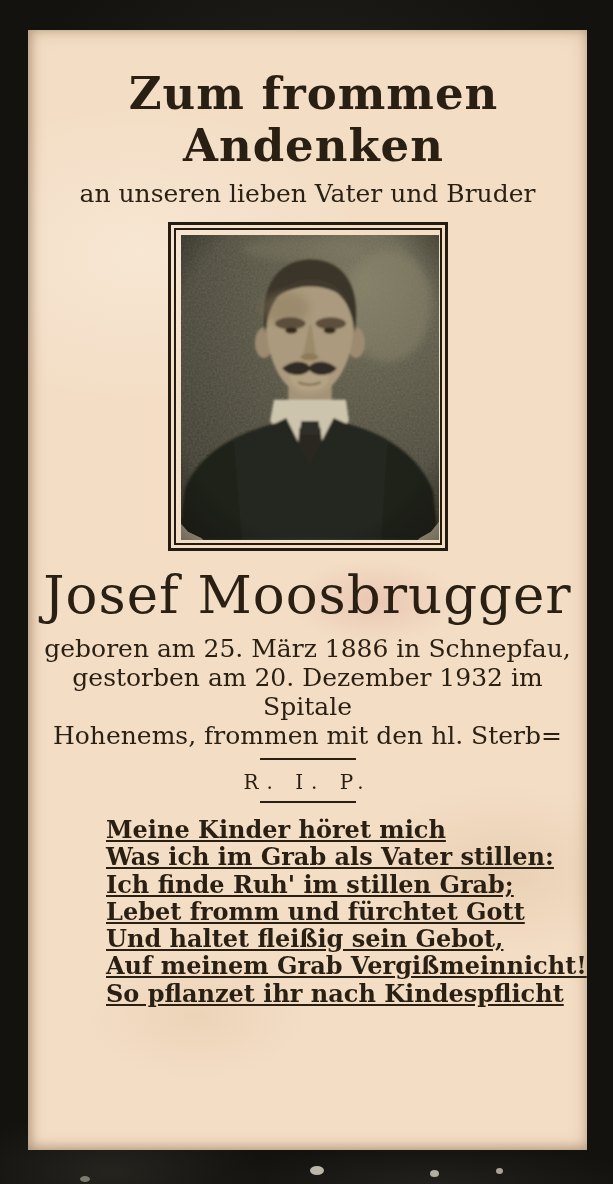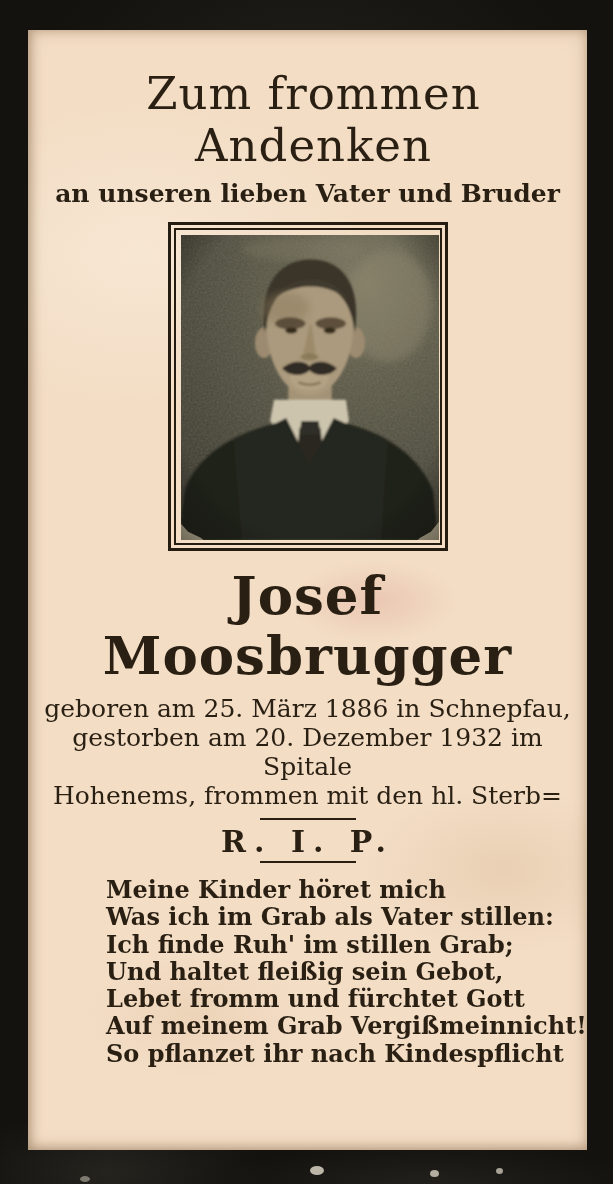--- a/index.html
+++ b/index.html
@@ -39,72 +39,73 @@
       inset 0 0 18px rgba(120,85,50,.28),
       inset 4px 0 10px rgba(110,80,50,.22),
       inset 0 -4px 10px rgba(110,80,50,.18);
     color:#291f12;
     text-align:center;
   }
 
   .title{
     margin:38px 0 0 12px;
     font-size:45px;line-height:52px;
-    font-weight:400;
+    font-weight:700;
     letter-spacing:1px;
   }
   .subtitle{
     margin-top:7px;
     font-size:25px;line-height:30px;
-    font-weight:700;
+    font-weight:400;
   }
 
   .photo-frame{
     width:280px;height:329px;
     margin:13px auto 0 auto;
     border:3px solid #241c10;
     padding:3px;
     box-sizing:border-box;
   }
   .photo-frame-inner{
     width:100%;height:100%;
     border:2px solid #241c10;
     box-sizing:border-box;
     padding:5px;
   }
   .photo-frame-inner svg{display:block;}
 
   .deceased-name{
     margin:14px 0 0 0;
     font-size:53px;line-height:60px;
-    font-weight:700;
+    font-weight:400;
     letter-spacing:1px;
   }
   .life-details{
     margin-top:9px;
     font-size:25px;line-height:29px;
     font-weight:400;
   }
   .short-rule{
     width:96px;height:2px;background:#291f12;
     margin:8px auto 0 auto;
   }
   .rip{
     margin-top:5px;
-    font-size:30px;line-height:34px;
-    font-weight:700;
+    font-size:20px;line-height:34px;
+    font-weight:400;
     letter-spacing:8px;
   }
   .rip + .short-rule{margin-top:2px;}
 
   .poem{
     margin:13px 0 16px 78px;
     text-align:left;
     font-size:24px;line-height:27.3px;
     font-weight:700;
+    text-decoration:underline;
   }
 </style>
 </head>
 <body>
 
 <div class="scan-bg"></div>
 <div class="speck s1"></div>
 <div class="speck s2"></div>
 <div class="speck s3"></div>
 <div class="speck s4"></div>
@@ -198,19 +199,19 @@
   </div>
 
   <div class="short-rule"></div>
   <div class="rip">R. I. P.</div>
   <div class="short-rule"></div>
 
   <div class="poem">
     <div>Meine Kinder höret mich</div>
     <div>Was ich im Grab als Vater stillen:</div>
     <div>Ich finde Ruh' im stillen Grab;</div>
+    <div>Lebet fromm und fürchtet Gott</div>
     <div>Und haltet fleißig sein Gebot,</div>
-    <div>Lebet fromm und fürchtet Gott</div>
     <div>Auf meinem Grab Vergißmeinnicht!</div>
     <div>So pflanzet ihr nach Kindespflicht</div>
   </div>
 
 </div>
 
 </body></html>

